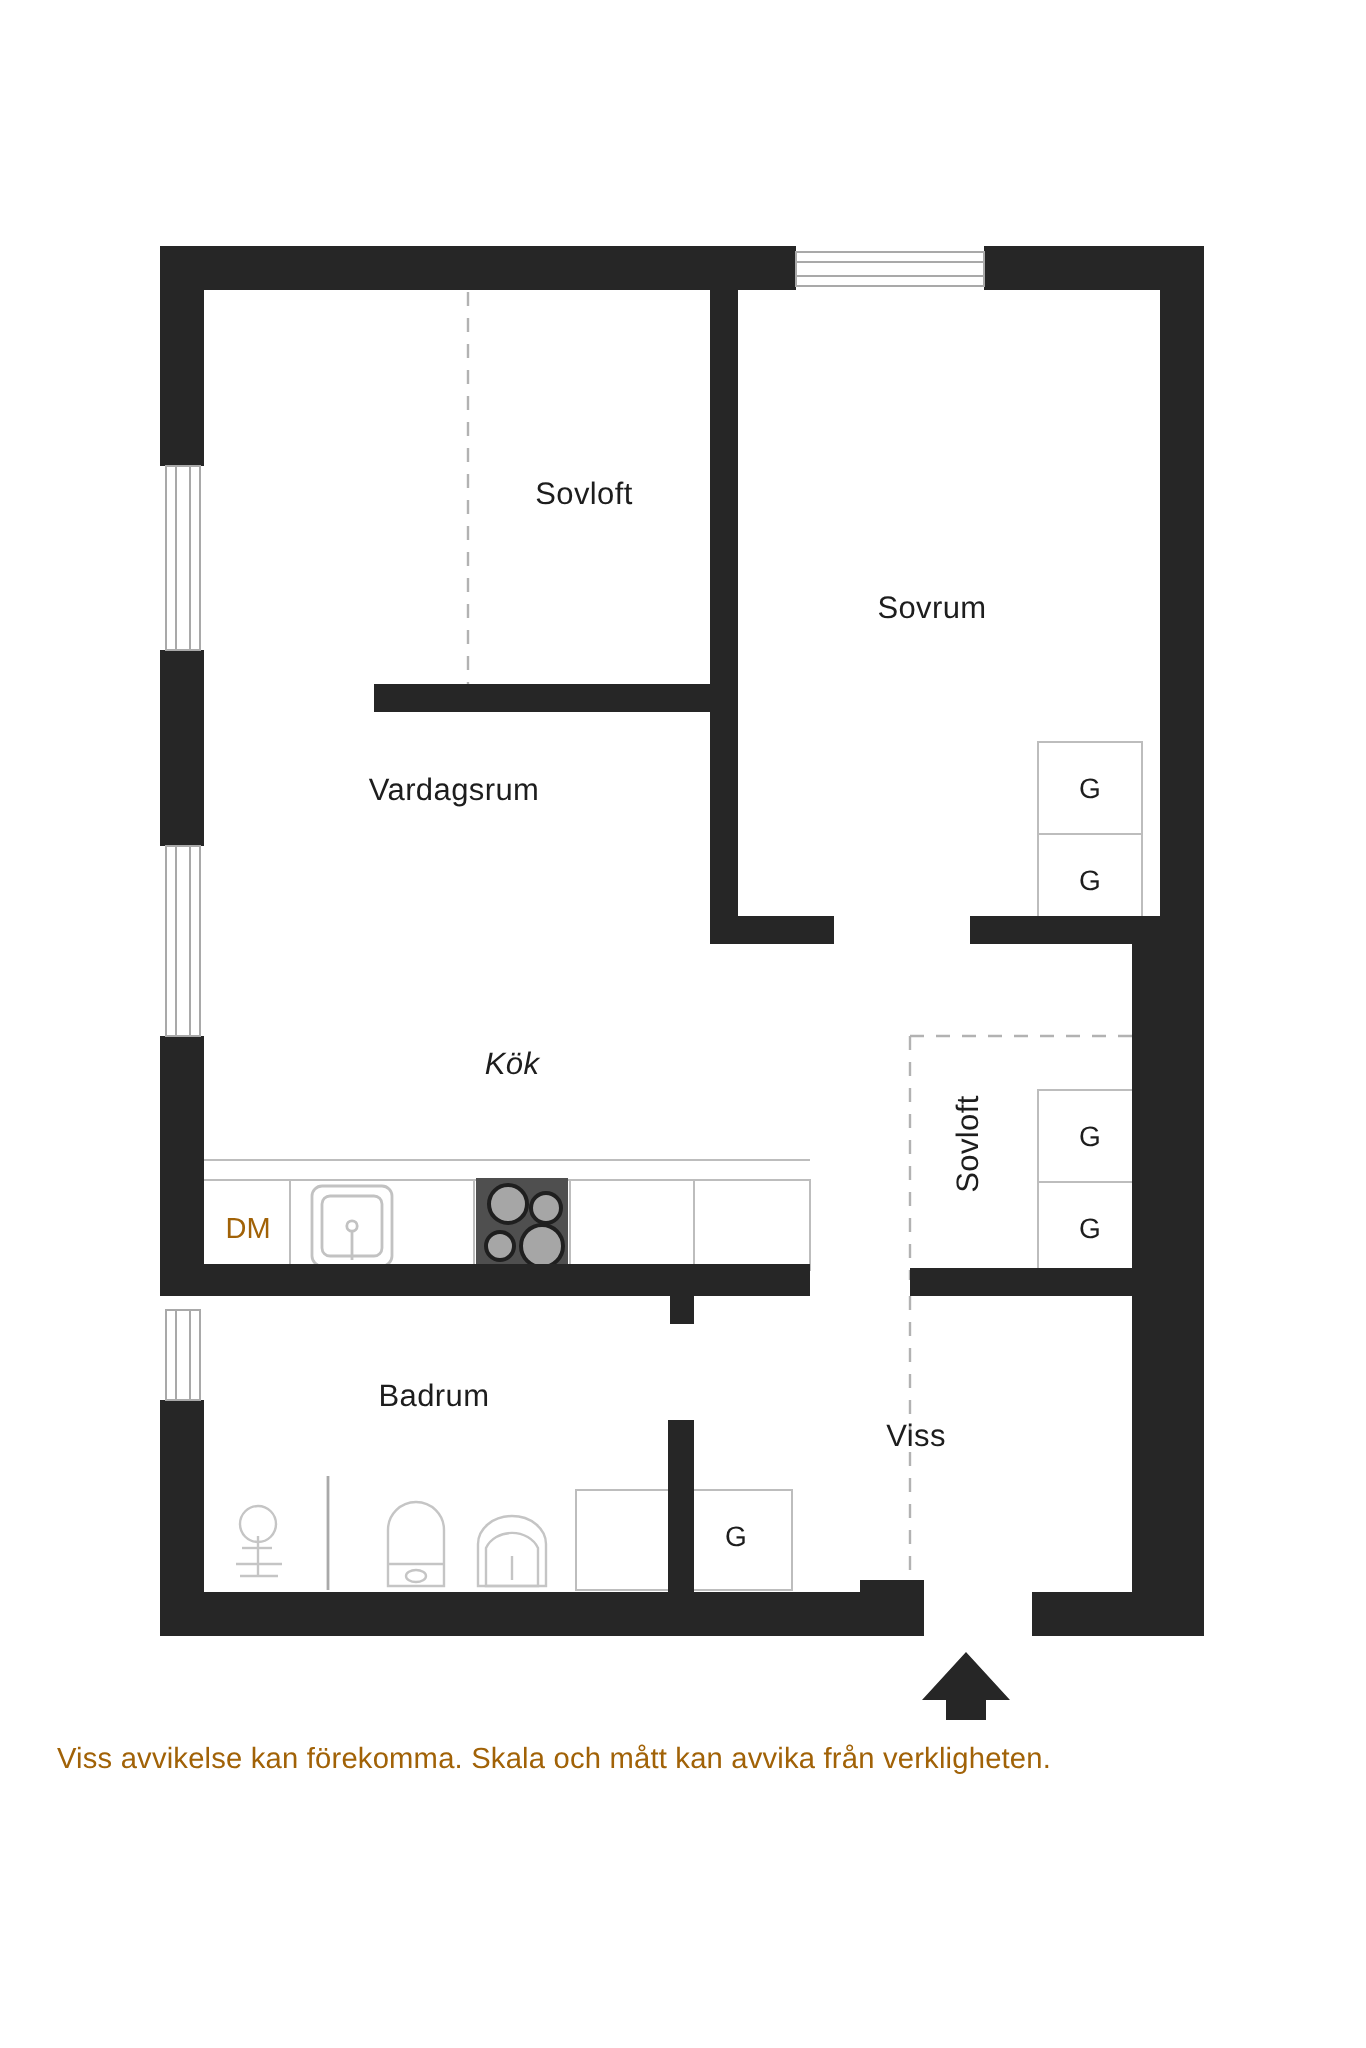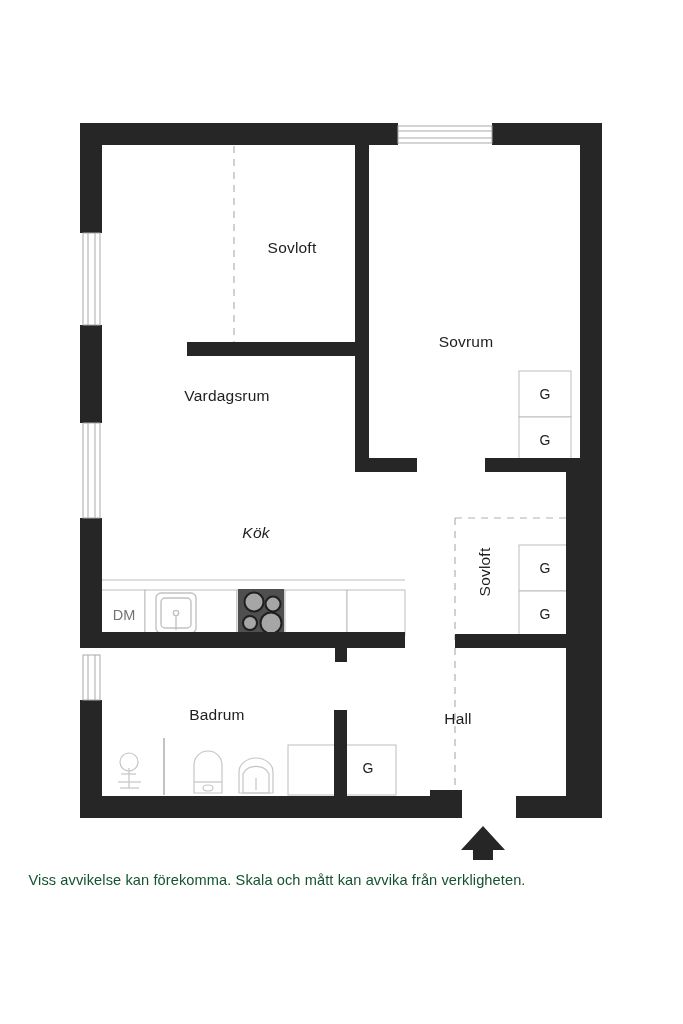--- a/index.html
+++ b/index.html
@@ -45,33 +45,33 @@
   }
   .closet-label {
     position: absolute;
     font-size: 14px;
     color: #1d1d1d;
     transform: translate(-50%, -50%);
   }
   .appliance-label {
     position: absolute;
     font-size: 14.5px;
-    color: #737373;
+    color: #a16207;
     transform: translate(-50%, -50%);
   }
 
   
   #disclaimer {
     position: absolute;
     left: 0;
     top: 872px;
     width: 554px;
     text-align: center;
     font-size: 14.6px;
-    color: #14532d;
+    color: #a16207;
     letter-spacing: 0.1px;
   }
 
   #brandbar {
     position: absolute;
     left: 0;
     top: 915px;
     width: 683px;
     height: 60px;
   }
@@ -206,26 +206,26 @@
       </g>
 
       <g fill="#262626">
         <path d="M483 826 L505 850 L493 850 L493 866 L473 866 L473 850 L461 850 Z"></path>
       </g>
 
     </svg>
   </div>
 
   <div class="room-label" style="left:292px; top:248px;">Sovloft</div>
-  <div class="room-label" style="left:466px; top:305px;margin-top:37px;">Sovrum</div>
+  <div class="room-label" style="left:466px; top:305px;">Sovrum</div>
   <div class="room-label" style="left:227px; top:396px;">Vardagsrum</div>
   <div class="room-label" style="left:256px; top:533px;font-style:italic;">Kök</div>
   <div class="room-label vertical" style="left:485px; top:572px;">Sovloft</div>
-  <div class="room-label" style="left:217px; top:699px;margin-top:16px;">Badrum</div>
-  <div class="room-label" style="left:458px; top:719px;">Hall</div>
+  <div class="room-label" style="left:217px; top:699px;">Badrum</div>
+  <div class="room-label" style="left:458px; top:719px;">Viss</div>
 
   <div class="closet-label" style="left:545px; top:394px;">G</div>
   <div class="closet-label" style="left:545px; top:440px;">G</div>
   <div class="closet-label" style="left:545px; top:568px;">G</div>
   <div class="closet-label" style="left:545px; top:614px;">G</div>
   <div class="closet-label" style="left:368px; top:768px;">G</div>
 
   <div class="appliance-label" style="left:124px; top:615px;">DM</div>
 
   <div id="disclaimer">Viss avvikelse kan förekomma. Skala och mått kan avvika från verkligheten.</div>

